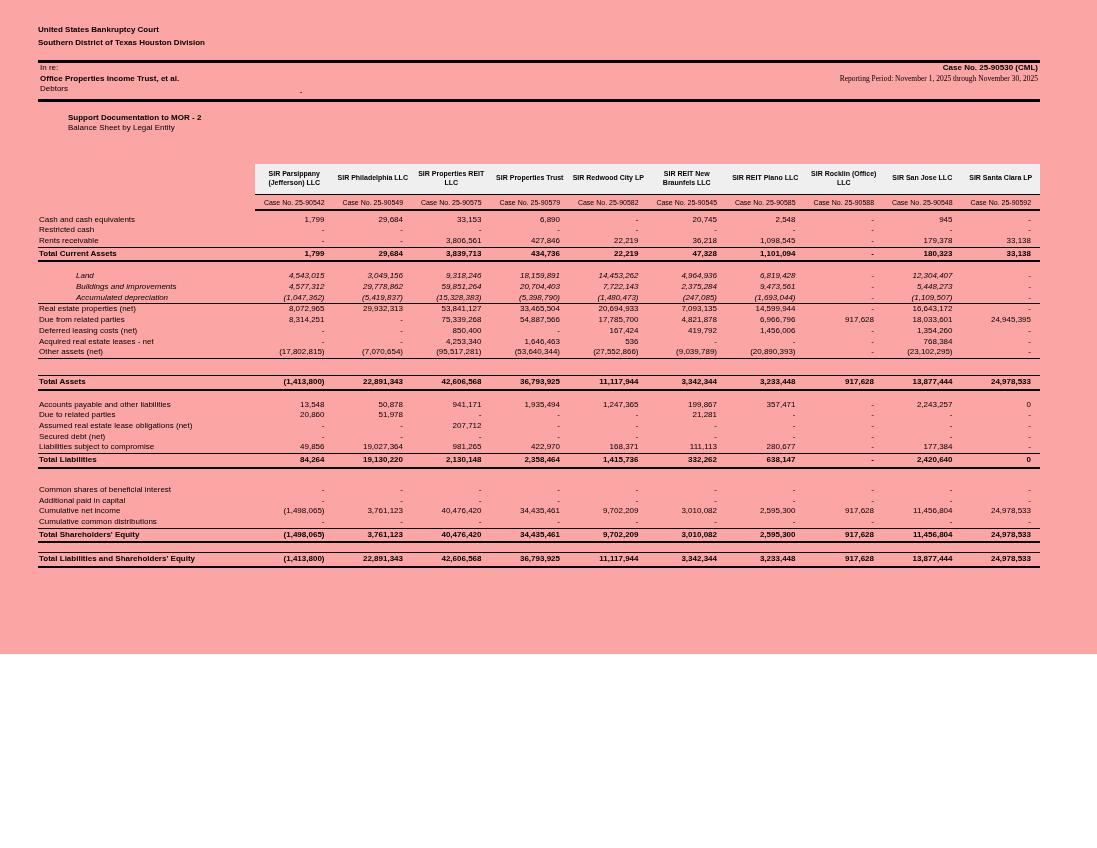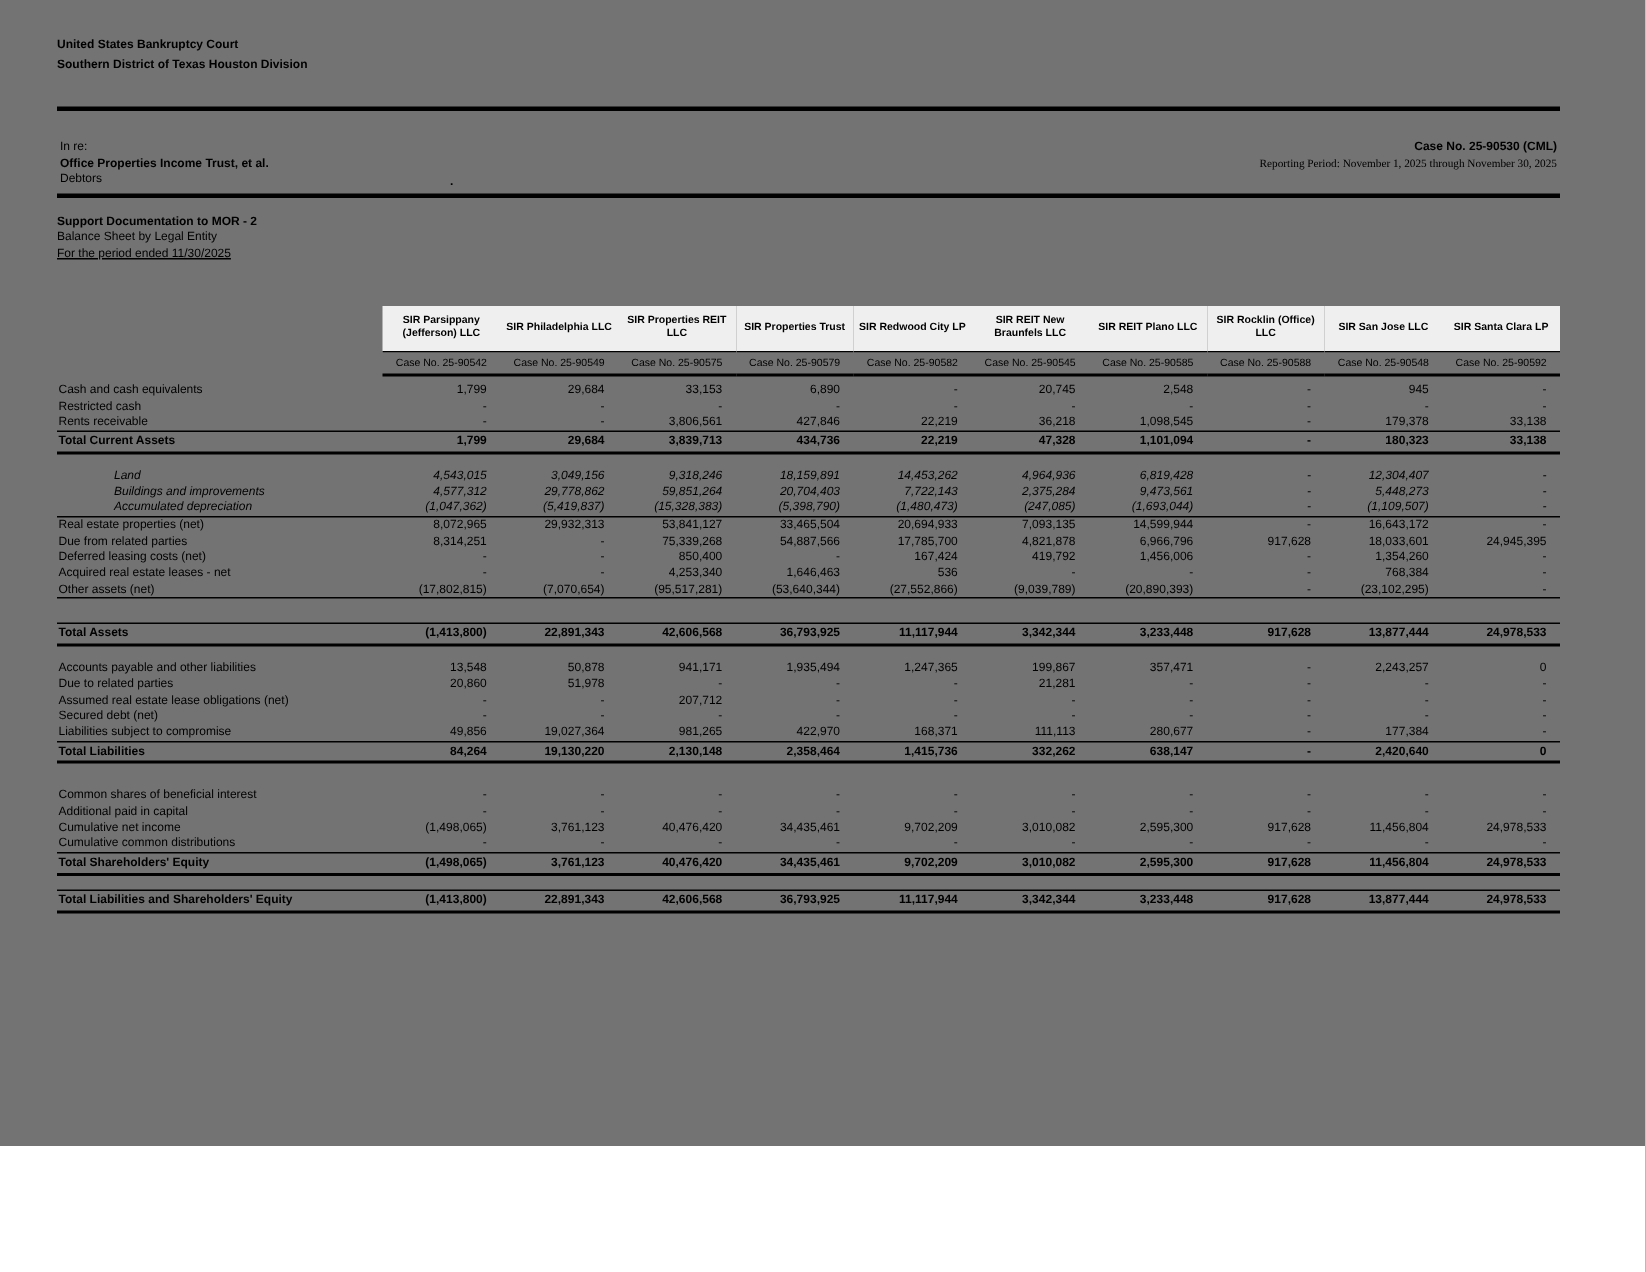--- a/index.html
+++ b/index.html
@@ -1,46 +1,46 @@
 <!DOCTYPE html>
 <html><head>
 <meta charset="utf-8">
 <style>
   * { box-sizing: border-box; }
   html, body { margin: 0; padding: 0; background: #ffffff; }
   .page {
     position: relative;
     width: 1097px;
-    height: 764px;
-    background: #737373;
+    height: 654px;
+    background: #fca5a5;
     font-family: "Liberation Sans", sans-serif;
     color: #000;
     overflow: hidden;
   }
   .content { position: absolute; left: 38px; top: 0; width: 1002px; }
 
   .court-header { margin-top: 24px; font-weight: bold; font-size: 8px; line-height: 12.5px; }
 
   .banner {
-    margin-top: 22px;
+    margin-top: 11px;
     border-top: 3px solid #000;
     border-bottom: 3px solid #000;
-    padding: 19px 2px 4px 2px;
+    padding: 0 2px 4px 2px;
     display: flex;
     justify-content: space-between;
     position: relative;
     font-size: 8px;
     line-height: 10.5px;
   }
   .bold { font-weight: bold; }
   .banner-right { text-align: right; }
   .banner-right .rp { font-size: 7.5px; font-family: Liberation Serif, serif; }
   .banner-dot { position: absolute; left: 262px; bottom: 2px; font-weight: bold; }
 
-  .doc-titles { margin-top: 11px; font-size: 8px; line-height: 10.5px; }
+  .doc-titles { margin-top: 11px; font-size: 8px; line-height: 10.5px; margin-left: 30px; }
   .doc-titles .t1 { font-weight: bold; }
   .doc-titles .t3 { text-decoration: underline; }
 
   .bs-table { margin-top: 30px; font-size: 8px; }
   .trow { display: grid; grid-template-columns: 217px repeat(10, 78.5px); }
 
   .hdr-name-cell {
     background: #efefef;
     border-bottom: 1px solid #000;
     font-weight: bold;
@@ -95,21 +95,20 @@
       <div class="banner-dot">.</div>
       <div class="banner-right">
         <div class="bold">Case No. 25-90530 (CML)</div>
         <div class="rp">Reporting Period: November 1, 2025 through November 30, 2025</div>
       </div>
     </div>
 
     <div class="doc-titles">
       <div class="t1">Support Documentation to MOR - 2</div>
       <div class="t2">Balance Sheet by Legal Entity</div>
-      <div class="t3">For the period ended 11/30/2025</div>
     </div>
 
     <div class="bs-table" id="bs-table">
         <div class="trow thead-names">
           <div class="hdr-empty"></div>
           <div class="hdr-name-cell">SIR Parsippany (Jefferson) LLC</div>
           <div class="hdr-name-cell">SIR Philadelphia LLC</div>
           <div class="hdr-name-cell">SIR Properties REIT LLC</div>
           <div class="hdr-name-cell">SIR Properties Trust</div>
           <div class="hdr-name-cell">SIR Redwood City LP</div>

